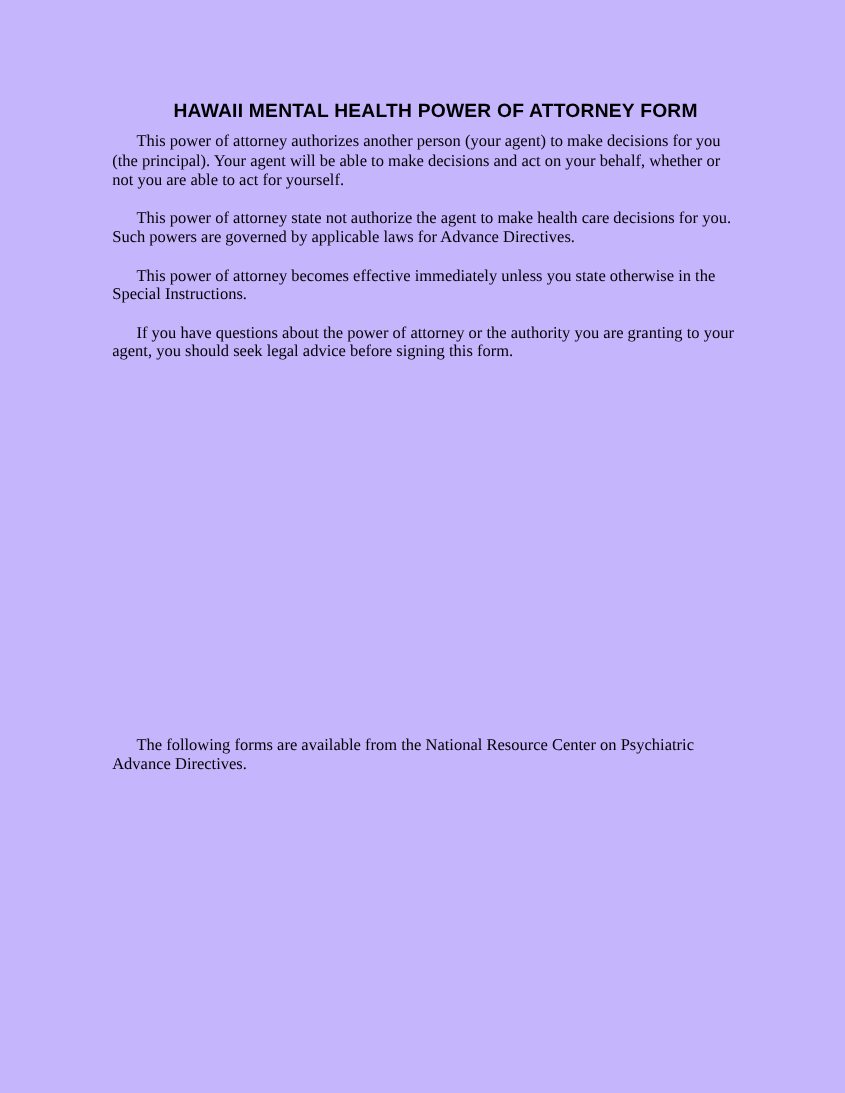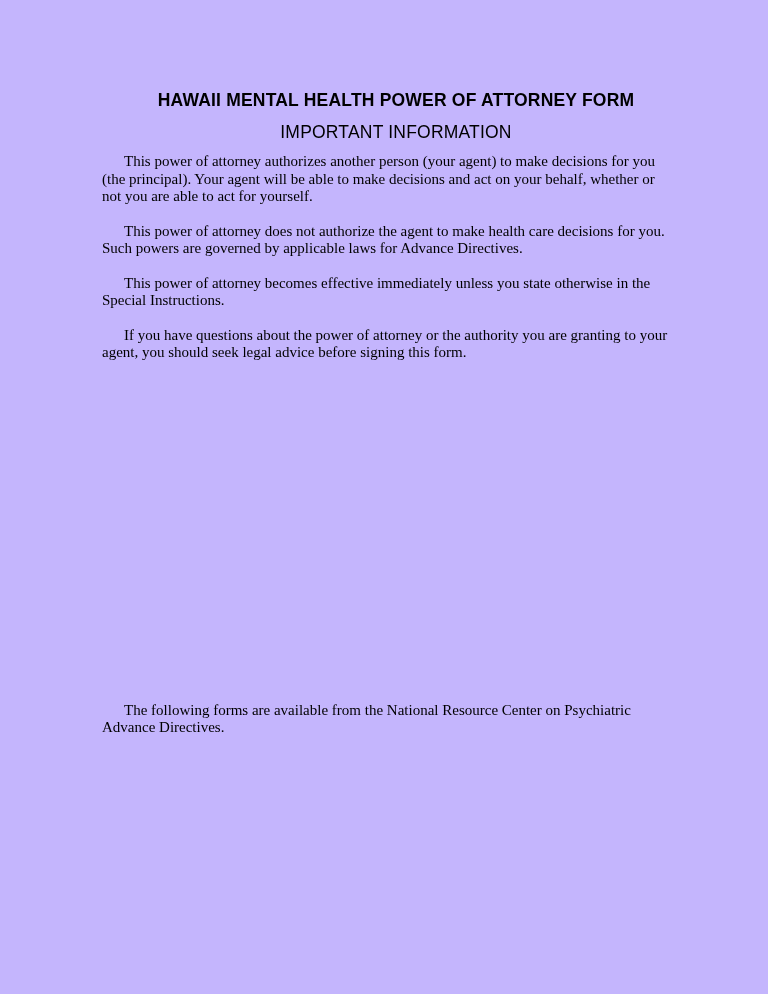--- a/index.html
+++ b/index.html
@@ -53,21 +53,20 @@
   }
   .para.footer {
     margin-top: 340px;
   }
 </style>
 </head>
 <body>
 
 <div class="page">
   <h1 class="doc-title">HAWAII MENTAL HEALTH POWER OF ATTORNEY FORM</h1>
-  <h2 class="doc-subtitle">IMPORTANT INFORMATION</h2>
   <div class="doc-body">
     <p class="para first">This power of attorney authorizes another person (your agent) to make decisions for you (the principal). Your agent will be able to make decisions and act on your behalf, whether or not you are able to act for yourself.</p>
-    <p class="para">This power of attorney does not authorize the agent to make health care decisions for you.  Such powers are governed by applicable laws for Advance Directives.</p>
+    <p class="para">This power of attorney state not authorize the agent to make health care decisions for you.  Such powers are governed by applicable laws for Advance Directives.</p>
     <p class="para">This power of attorney becomes effective immediately unless you state otherwise in the Special Instructions.</p>
     <p class="para">If you have questions about the power of attorney or the authority you are granting to your agent, you should seek legal advice before signing this form.</p>
     <p class="para footer">The following forms are available from the National Resource Center on Psychiatric Advance Directives.</p>
   </div>
 </div>
 
 </body></html>

